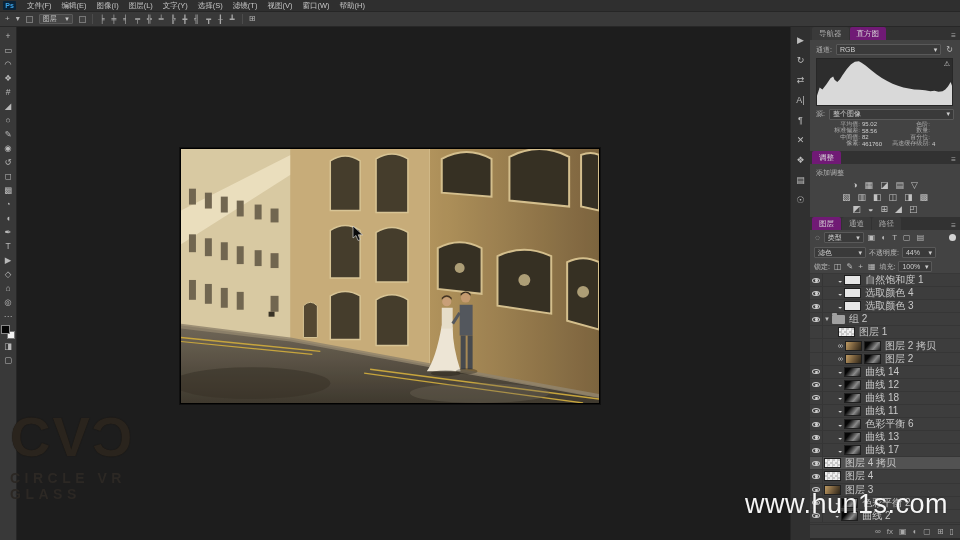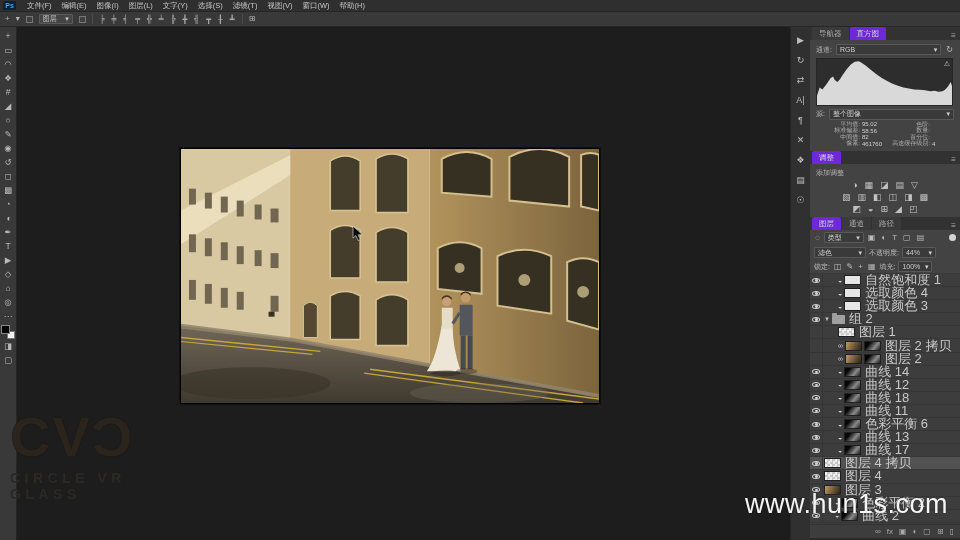--- a/index.html
+++ b/index.html
@@ -46,21 +46,21 @@
 
   
   .dockstrip{position:absolute;left:790px;top:27px;width:20px;height:513px;background:#303030;
     display:flex;flex-direction:column;align-items:center;gap:7px;padding-top:6px;border-left:1px solid #262626;}
   .strip-ico{color:#bdbdbd;font-size:9px;width:16px;height:13px;display:flex;align-items:center;justify-content:center;}
 
   
   .panels{position:absolute;left:810px;top:27px;width:150px;height:513px;background:#434343;font-size:8px;color:#c9c9c9;}
   .tabsrow{height:13px;background:#323232;display:flex;align-items:flex-end;gap:1px;padding-left:2px;}
   .ptab{padding:2px 7px 1px;font-size:7.5px;color:#b0b0b0;background:#3a3a3a;border-radius:2px 2px 0 0;}
-  .ptab.active{background:#6d28d9;color:#dcdcdc;}
+  .ptab.active{background:#701a75;color:#dcdcdc;}
   .tab-menu{margin-left:auto;color:#aaa;padding-right:4px;font-size:8px;}
 
   .hist-body{padding:3px 6px 2px;}
   .hist-row{display:flex;align-items:center;gap:4px;height:13px;}
   .lab{font-size:7px;color:#b5b5b5;white-space:nowrap;}
   .dd{flex:1;height:11px;background:#3a3a3a;border:1px solid #595959;border-radius:1px;display:flex;
     align-items:center;justify-content:space-between;padding:0 3px;font-size:7px;color:#cfcfcf;}
   .hist-graph{position:relative;width:137px;height:48px;background:#2d2d2d;border:1px solid #272727;margin:2px 0;}
   .hist-graph svg{display:block;width:100%;height:100%;}
   .warn{position:absolute;right:2px;top:1px;color:#d7d7d7;font-size:7px;}
@@ -91,21 +91,21 @@
   .rowind{flex:none;}
   .caret{color:#bdbdbd;font-size:6px;margin:0 1px;flex:none;}
   .adjico{color:#cfcfcf;font-size:7px;margin:0 1px;flex:none;}
   .thumb{width:17px;height:10px;border:1px solid #1f1f1f;flex:none;margin:0 1px;}
   .t-white{background:#e6e6e6;}
   .t-checker{background:conic-gradient(#c7c7c7 0 25%,#efefef 0 50%,#c7c7c7 0 75%,#efefef 0) 0 0/5px 5px;}
   .t-photo{background:linear-gradient(115deg,#b2905c 10%,#6e5738 55%,#2c2417);}
   .t-dark{background:linear-gradient(130deg,#060606 25%,#8a8a8a 65%,#1c1c1c);}
   .t-folder{width:13px;height:9px;background:#a0a0a0;border:none;border-radius:1px;position:relative;}
   .t-folder::before{content:"";position:absolute;left:0;top:-2px;width:5px;height:2px;background:#a0a0a0;border-radius:1px 1px 0 0;}
-  .lname{font-size:13px;color:#c9c9c9;margin-left:3px;white-space:nowrap;overflow:hidden;}
+  .lname{font-size:10px;color:#c9c9c9;margin-left:3px;white-space:nowrap;overflow:hidden;}
   .lfooter{height:14px;display:flex;align-items:center;justify-content:flex-end;gap:6px;padding:0 6px;background:#3d3d3d;border-top:1px solid #333;}
   .lf-ico{color:#a9a9a9;font-size:8px;}
   .panel-bottom{height:13px;background:#2a2a2a;}
 </style>
 </head>
 <body>
 
 <div id="app">
 
   <div class="menubar">

